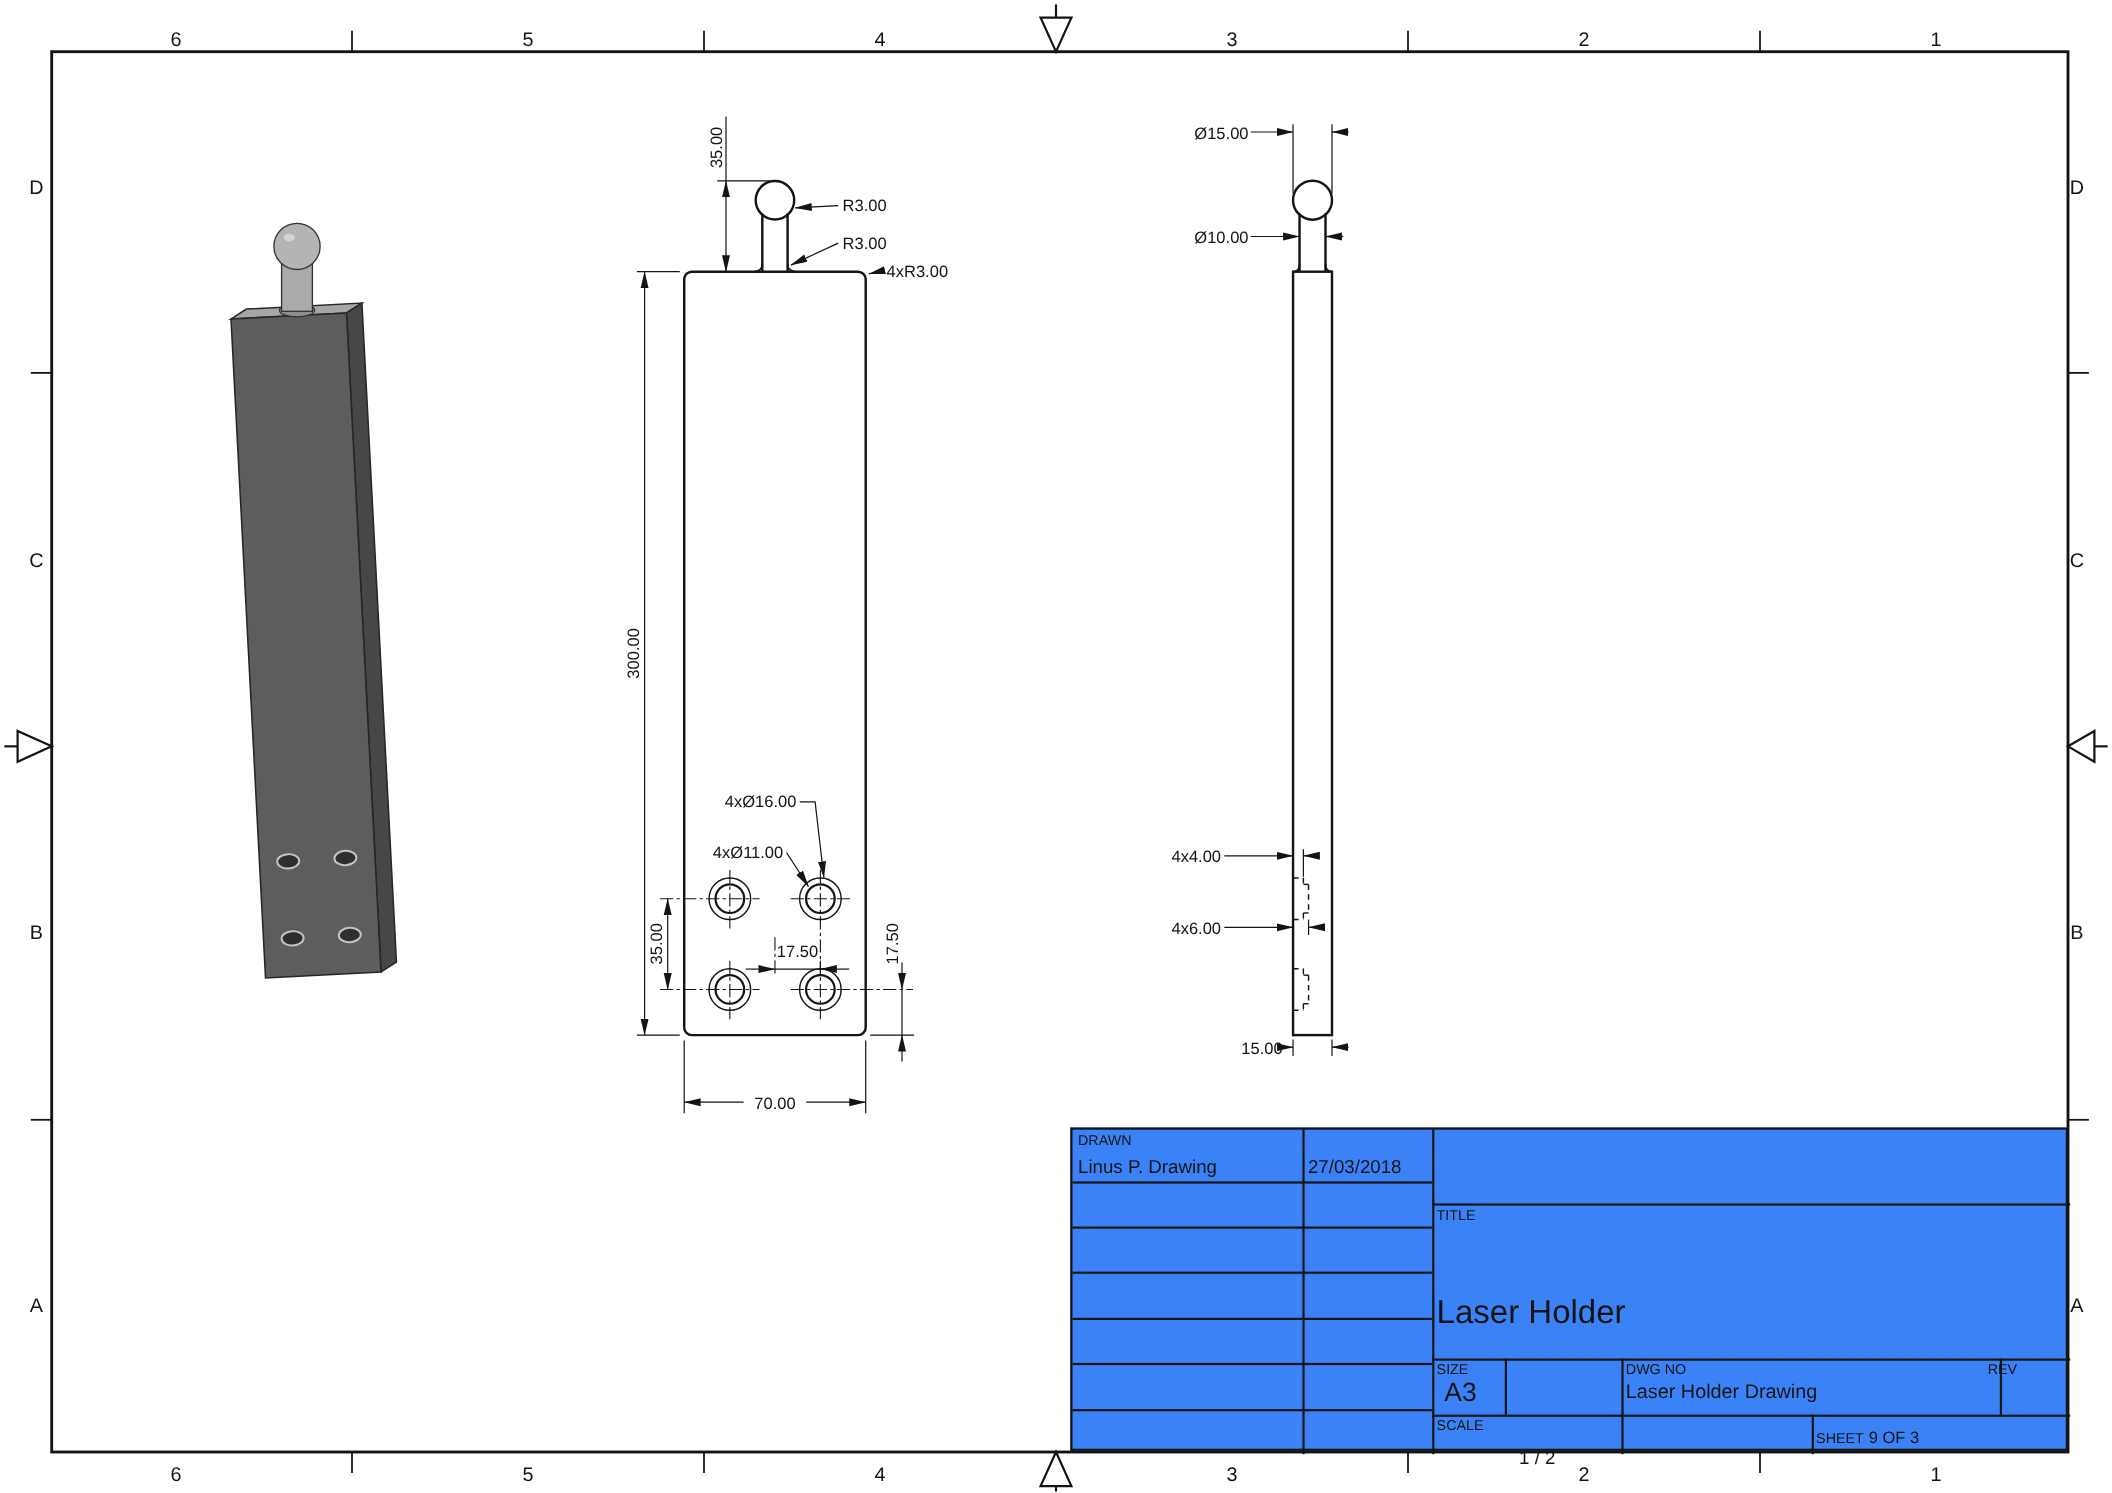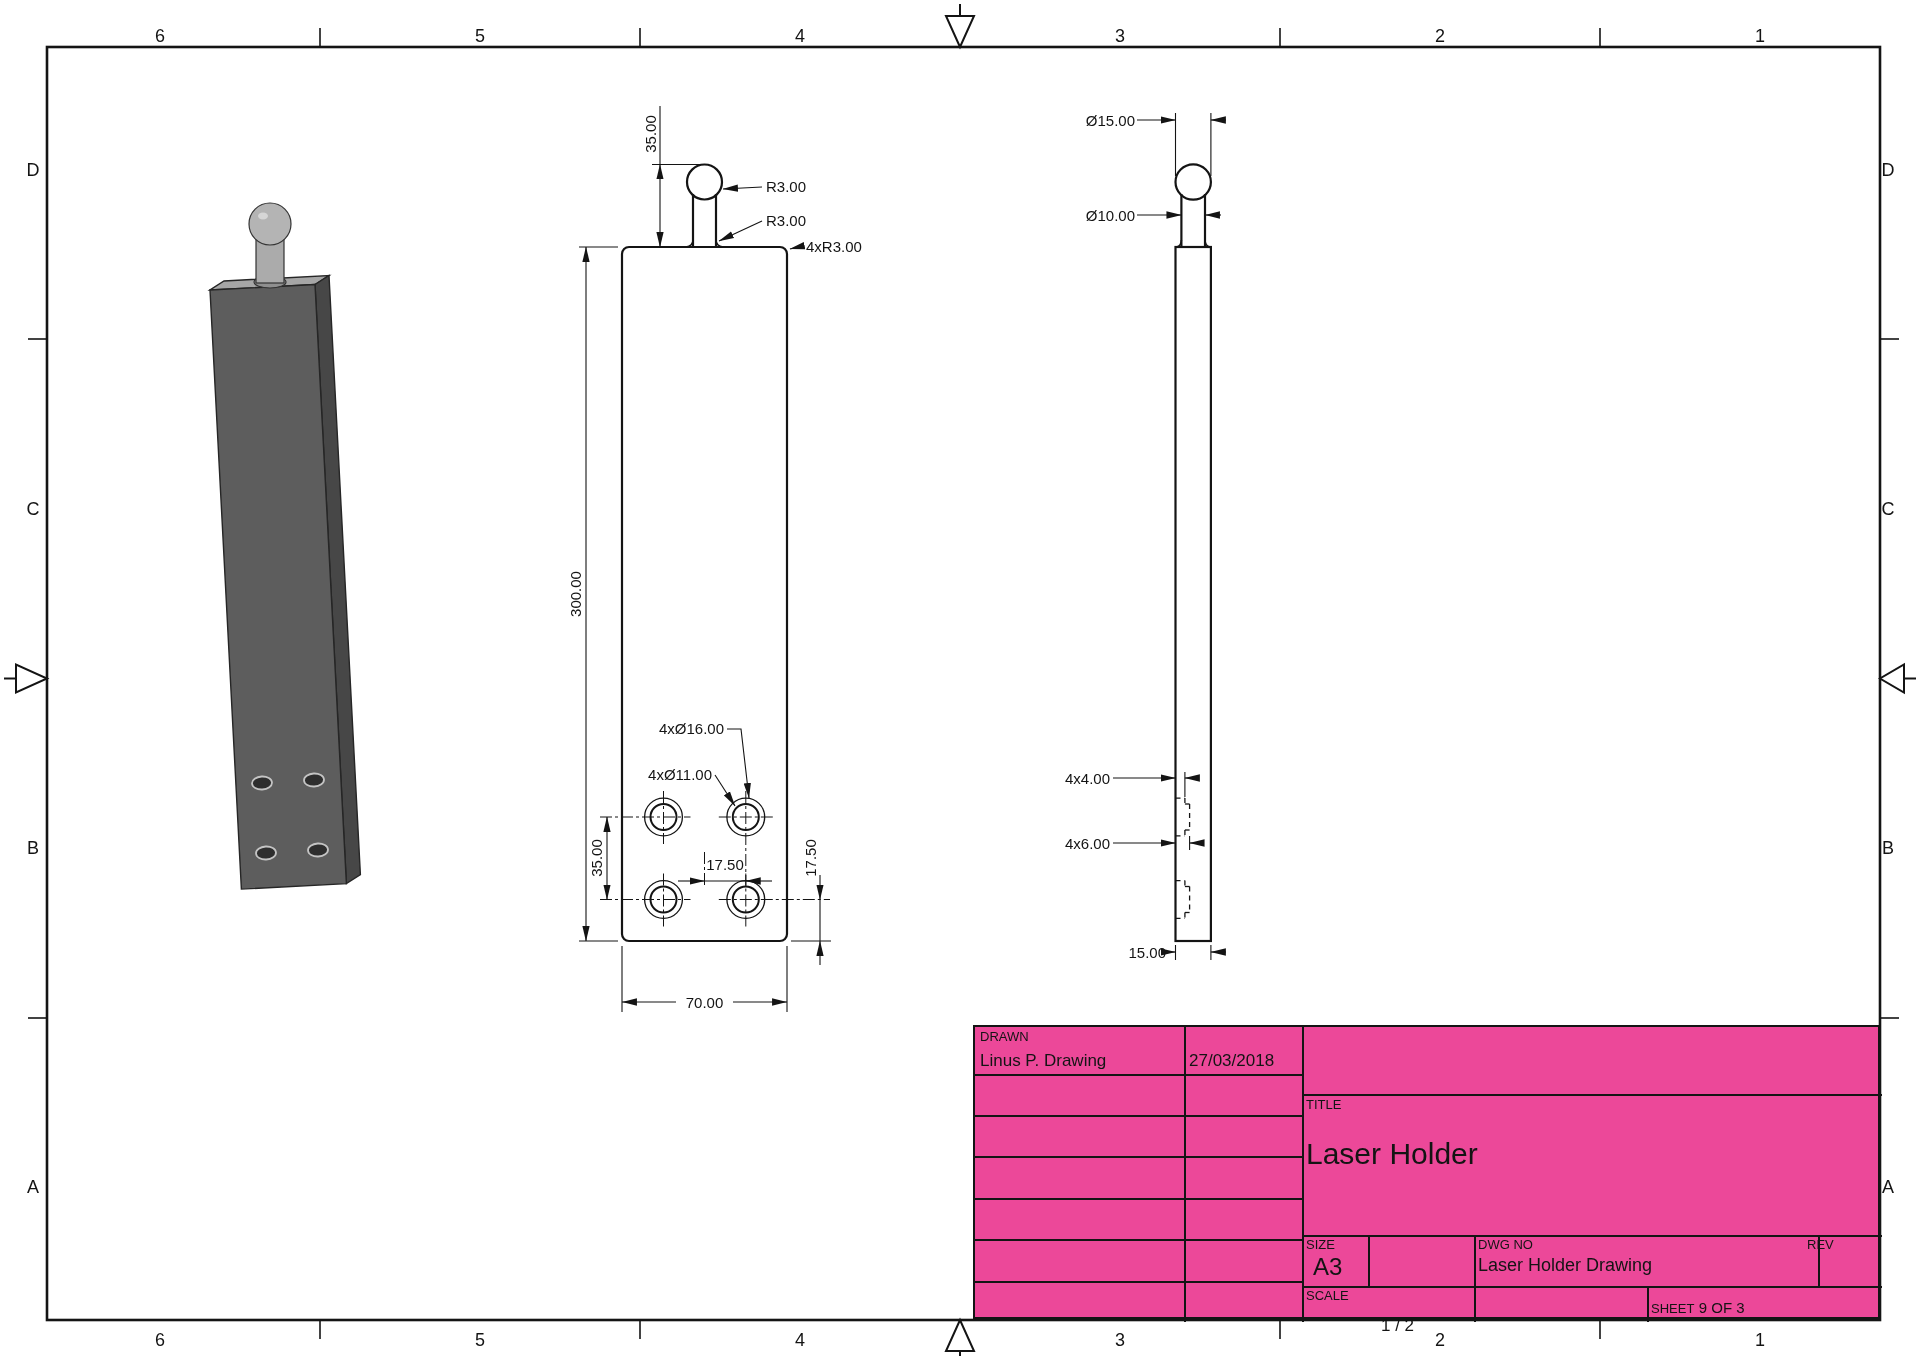--- a/index.html
+++ b/index.html
@@ -4,28 +4,28 @@
 <style>
   html,body{margin:0;padding:0;background:#ffffff;}
   .sheet{position:relative;width:1920px;height:1357px;background:#fff;overflow:hidden;
          font-family:"Liberation Sans",sans-serif;color:#141414;}
   .sheet svg{position:absolute;left:0;top:0;}
   svg text{fill:#141414;}
   .dim{font-size:15px;}
   .grid{font-size:18px;}
   
   .tb{position:absolute;left:973px;top:1025px;width:907px;height:294px;
-      border:2.4px solid #141414;box-sizing:border-box;background:#ec4899;}
+      border:2.4px solid #141414;box-sizing:border-box;background:#3b82f6;}
   .tb .vl,.tb .hl{position:absolute;background:#141414;}
   .tb .vl{width:1.6px;}
   .tb .hl{height:1.6px;}
   .tb .txt{position:absolute;white-space:nowrap;line-height:1;}
   .tb-label{font-size:13px;}
   .tb-text{font-size:17px;}
-  .tb-title{font-size:30px;}
+  .tb-title{font-size:30px;margin-top:40px;}
   .tb-size{font-size:24px;}
   .tb-dwg{font-size:18px;}
   .tb-sheet{font-size:15px;}
 </style>
 </head>
 <body>
 
 <div class="sheet">
 
 <svg width="1920" height="1357" viewBox="0 0 1920 1357">

